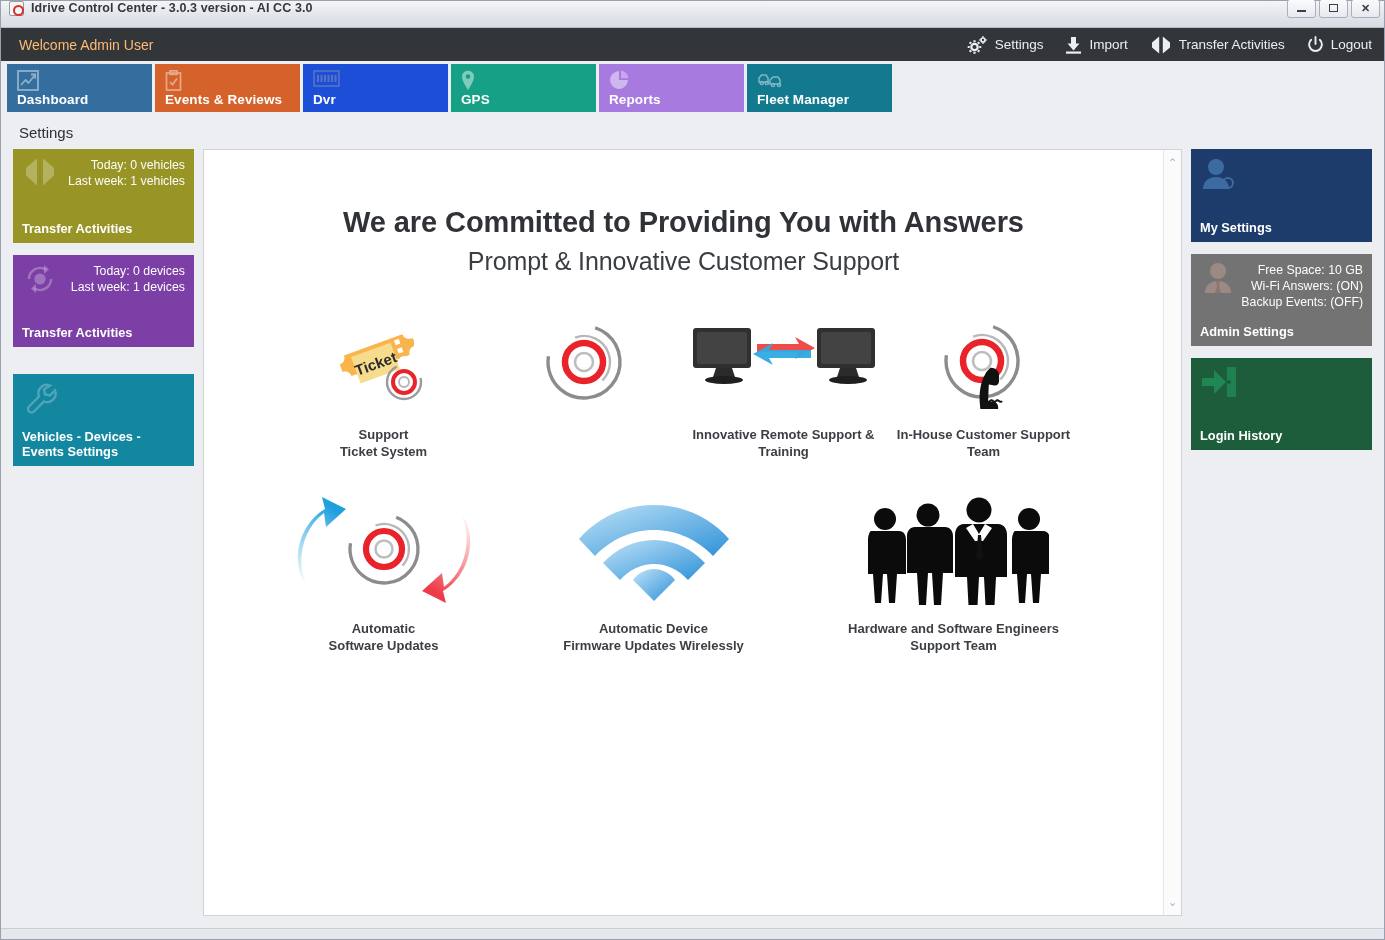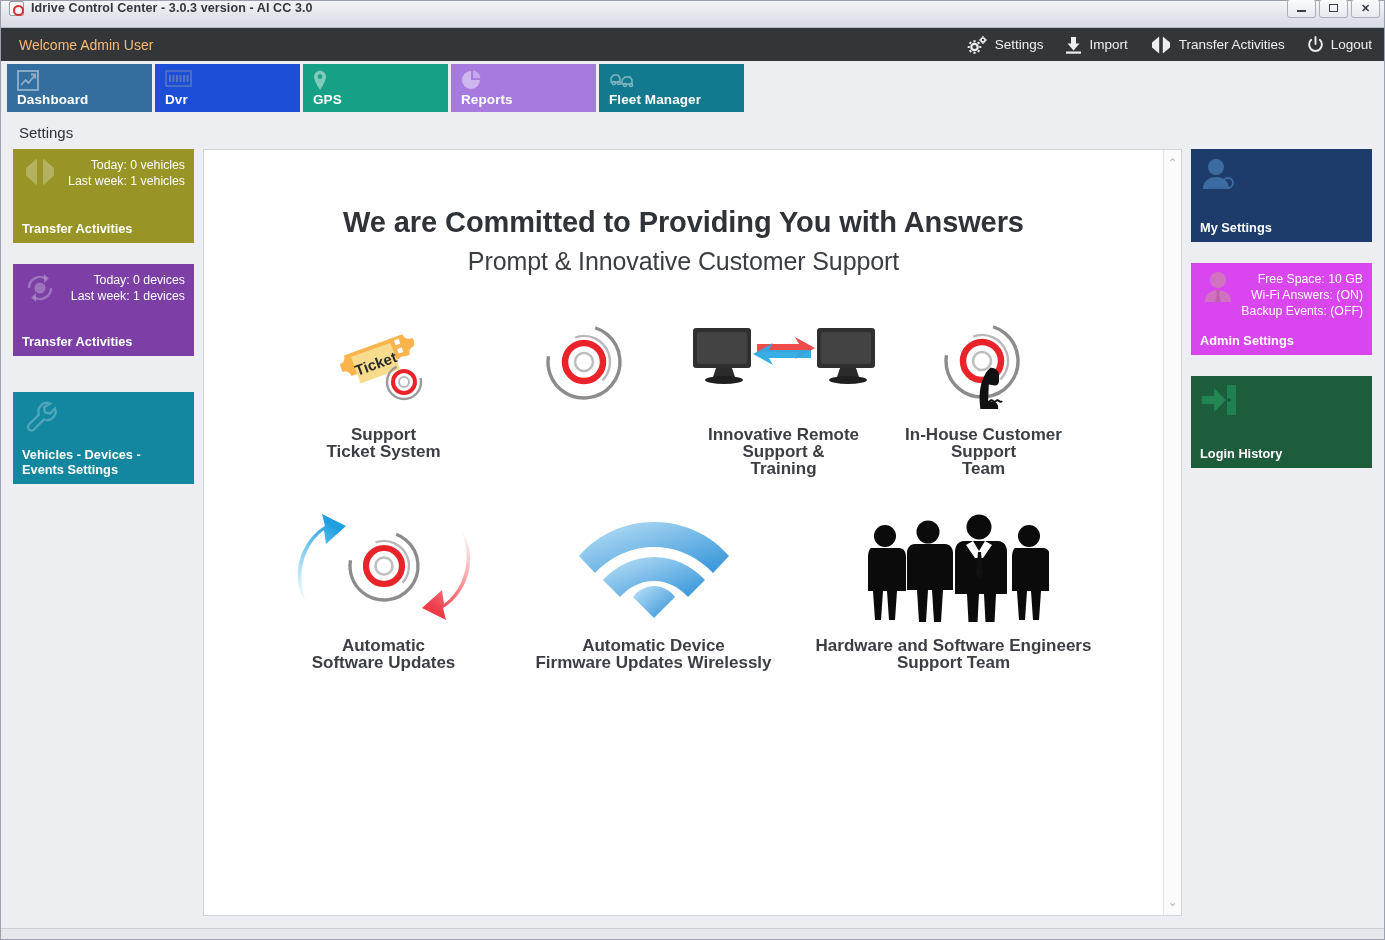--- a/index.html
+++ b/index.html
@@ -96,21 +96,21 @@
   .subheader-title { font-size: 15px; color: #2c3038; }
 
   
   .body {
     flex: 1 1 auto; display: flex;
     padding: 0 12px 12px 12px; gap: 9px;
     background: #eceef2;
     min-height: 0;
   }
 
-  .sidecol { width: 181px; flex: 0 0 181px; display: flex; flex-direction: column; gap: 21px; }
+  .sidecol { width: 181px; flex: 0 0 181px; display: flex; flex-direction: column; gap: 12px; }
 
   .tile {
     position: relative; color: #fff;
     padding: 8px 9px 8px 9px;
     min-height: 55px;
   }
   .tile-left { width: 181px; }
   .tile .tile-stats {
     text-align: right; font-size: 12.3px; line-height: 16px;
     color: #fdfdfd; white-space: nowrap;
@@ -121,21 +121,21 @@
     padding-right: 8px;
   }
   .tile .tile-icon { position: absolute; left: 10px; top: 8px; opacity: .5; }
 
   .tile-transfer-vehicles { background: #989425; height: 94px; }
   .tile-transfer-devices  { background: #7b3fa5; height: 92px; }
   .tile-vehicles-devices  { background: #1387a0; height: 92px; margin-top: 15px; }
   .tile-access-point      { background: #d4622a; height: 92px; }
 
   .tile-my-settings  { background: #1d3c6b; height: 93px; }
-  .tile-admin        { background: #d946ef; height: 92px; }
+  .tile-admin        { background: #737373; height: 92px; }
   .tile-login        { background: #1d5d3c; height: 92px; }
 
   
   .mainwrap {
     flex: 1 1 auto; display: flex;
     background: #fff;
     border: 1px solid #cfd3da;
     min-width: 0;
   }
   .mainpanel {
@@ -157,21 +157,21 @@
     margin-top: 38px;
   }
   .feature-row.row2 { margin-top: 34px; }
   .feature {
     width: 200px; display: flex; flex-direction: column;
     align-items: center;
   }
   .feature .art { height: 96px; display: flex; align-items: center; justify-content: center; }
   .feature .fcaption {
     margin-top: 16px; text-align: center;
-    font-size: 17px; font-weight: bold; color: #3b3e43;
+    font-size: 13px; font-weight: bold; color: #3b3e43;
     line-height: 17px; white-space: pre-line;
   }
 
   
   .scrollcol {
     width: 18px; flex: 0 0 18px;
     background: #fbfbfc; border-left: 1px solid #e4e6ea;
     display: flex; flex-direction: column; justify-content: space-between;
     align-items: center; padding: 7px 0;
   }
@@ -269,20 +269,30 @@
       <span class="tab-icon">
         <svg width="22" height="21" viewBox="0 0 22 21">
             <rect x="1" y="1" width="20" height="19" fill="none" stroke="#fff" stroke-width="1.8"></rect>
             <path d="M4 15l4.5-5 3 3L18 5" fill="none" stroke="#fff" stroke-width="1.8"></path>
             <path d="M14 4.5h4.2v4.2" fill="none" stroke="#fff" stroke-width="1.8"></path>
           </svg>
       </span>
       <span class="tab-label">Dashboard</span>
     </div>
 
+    <div class="tab" style="background:#d4622a">
+      <span class="tab-icon">
+        <svg width="17" height="21" viewBox="0 0 17 21">
+            <rect x="1.5" y="3" width="14" height="17" fill="none" stroke="#fff" stroke-width="1.7"></rect>
+            <rect x="5" y="0.8" width="7" height="3.6" fill="none" stroke="#fff" stroke-width="1.7"></rect>
+            <path d="M5 12l2.5 2.6L12 8.6" fill="none" stroke="#fff" stroke-width="1.7"></path>
+          </svg>
+      </span>
+      <span class="tab-label">Events &amp; Reviews</span>
+    </div>
 
     <div class="tab" style="background:#1d4ed8">
       <span class="tab-icon">
         <svg width="27" height="17" viewBox="0 0 27 17">
             <rect x="1" y="1" width="25" height="15" fill="none" stroke="#9aa0a6" stroke-width="1.6"></rect>
             <g fill="#9aa0a6">
               <rect x="4" y="5" width="2" height="7"></rect>
               <rect x="7.5" y="5" width="2" height="7"></rect>
               <rect x="11" y="5" width="2" height="7"></rect>
               <rect x="14.5" y="5" width="2" height="7"></rect>

